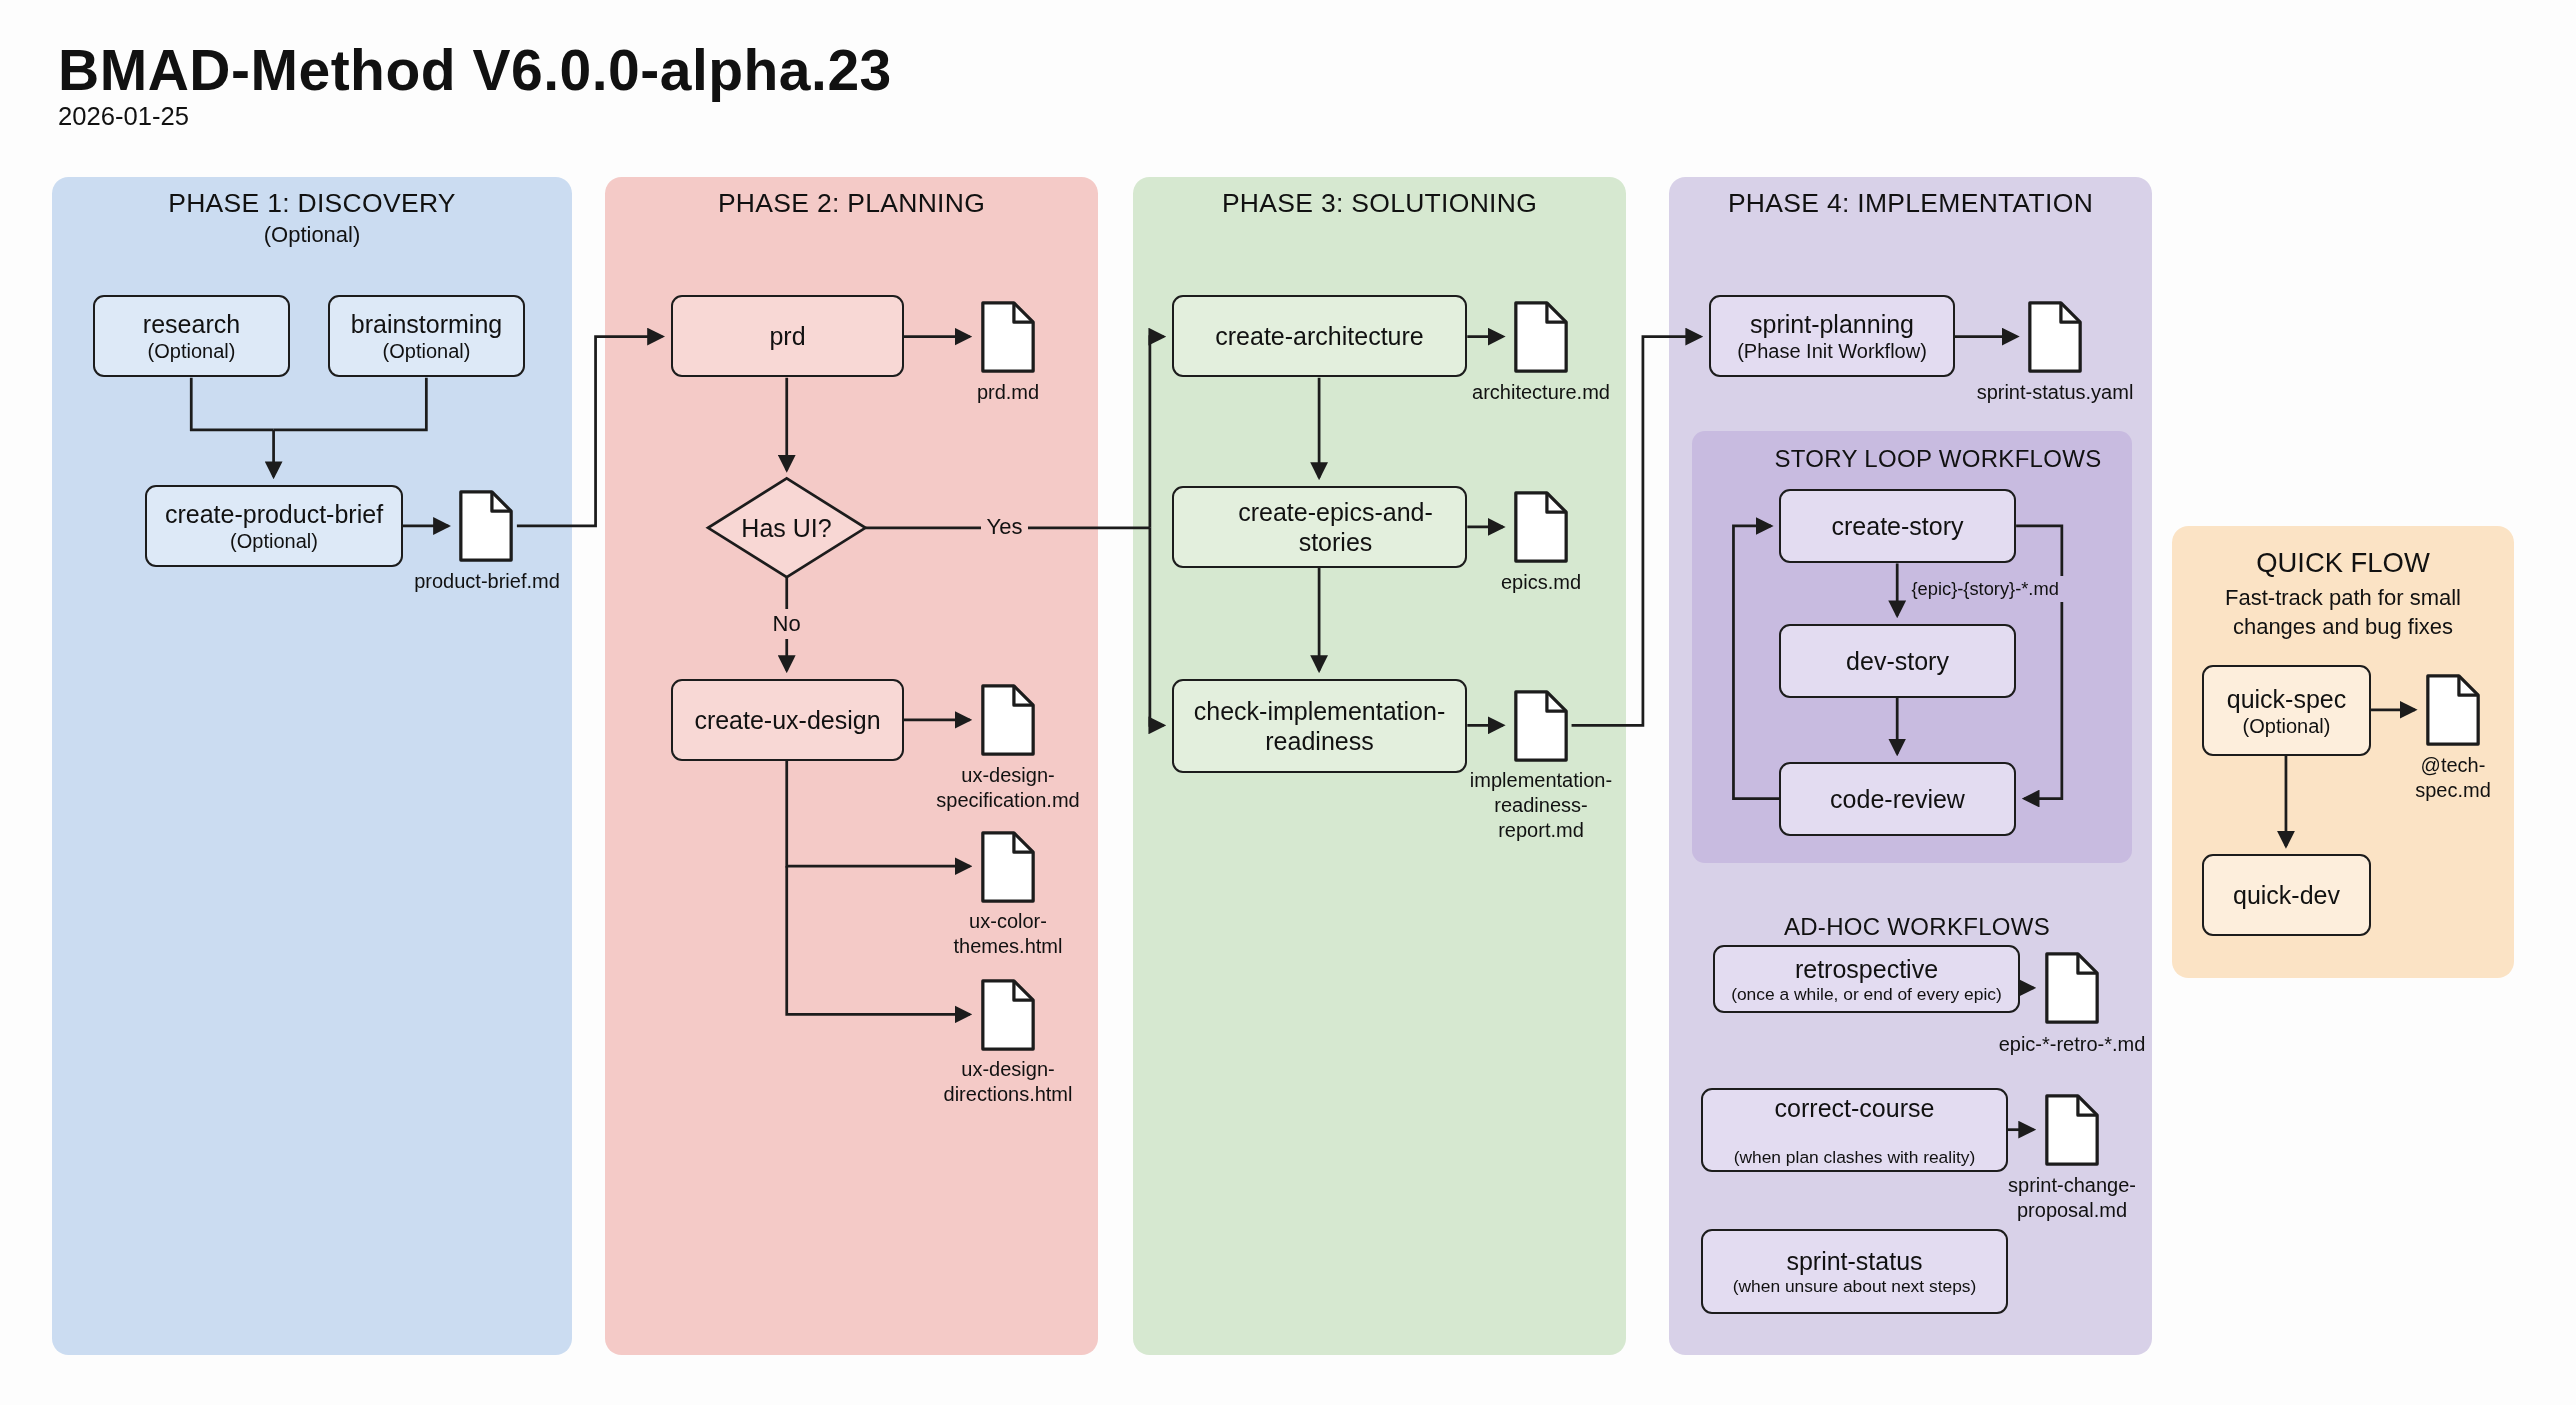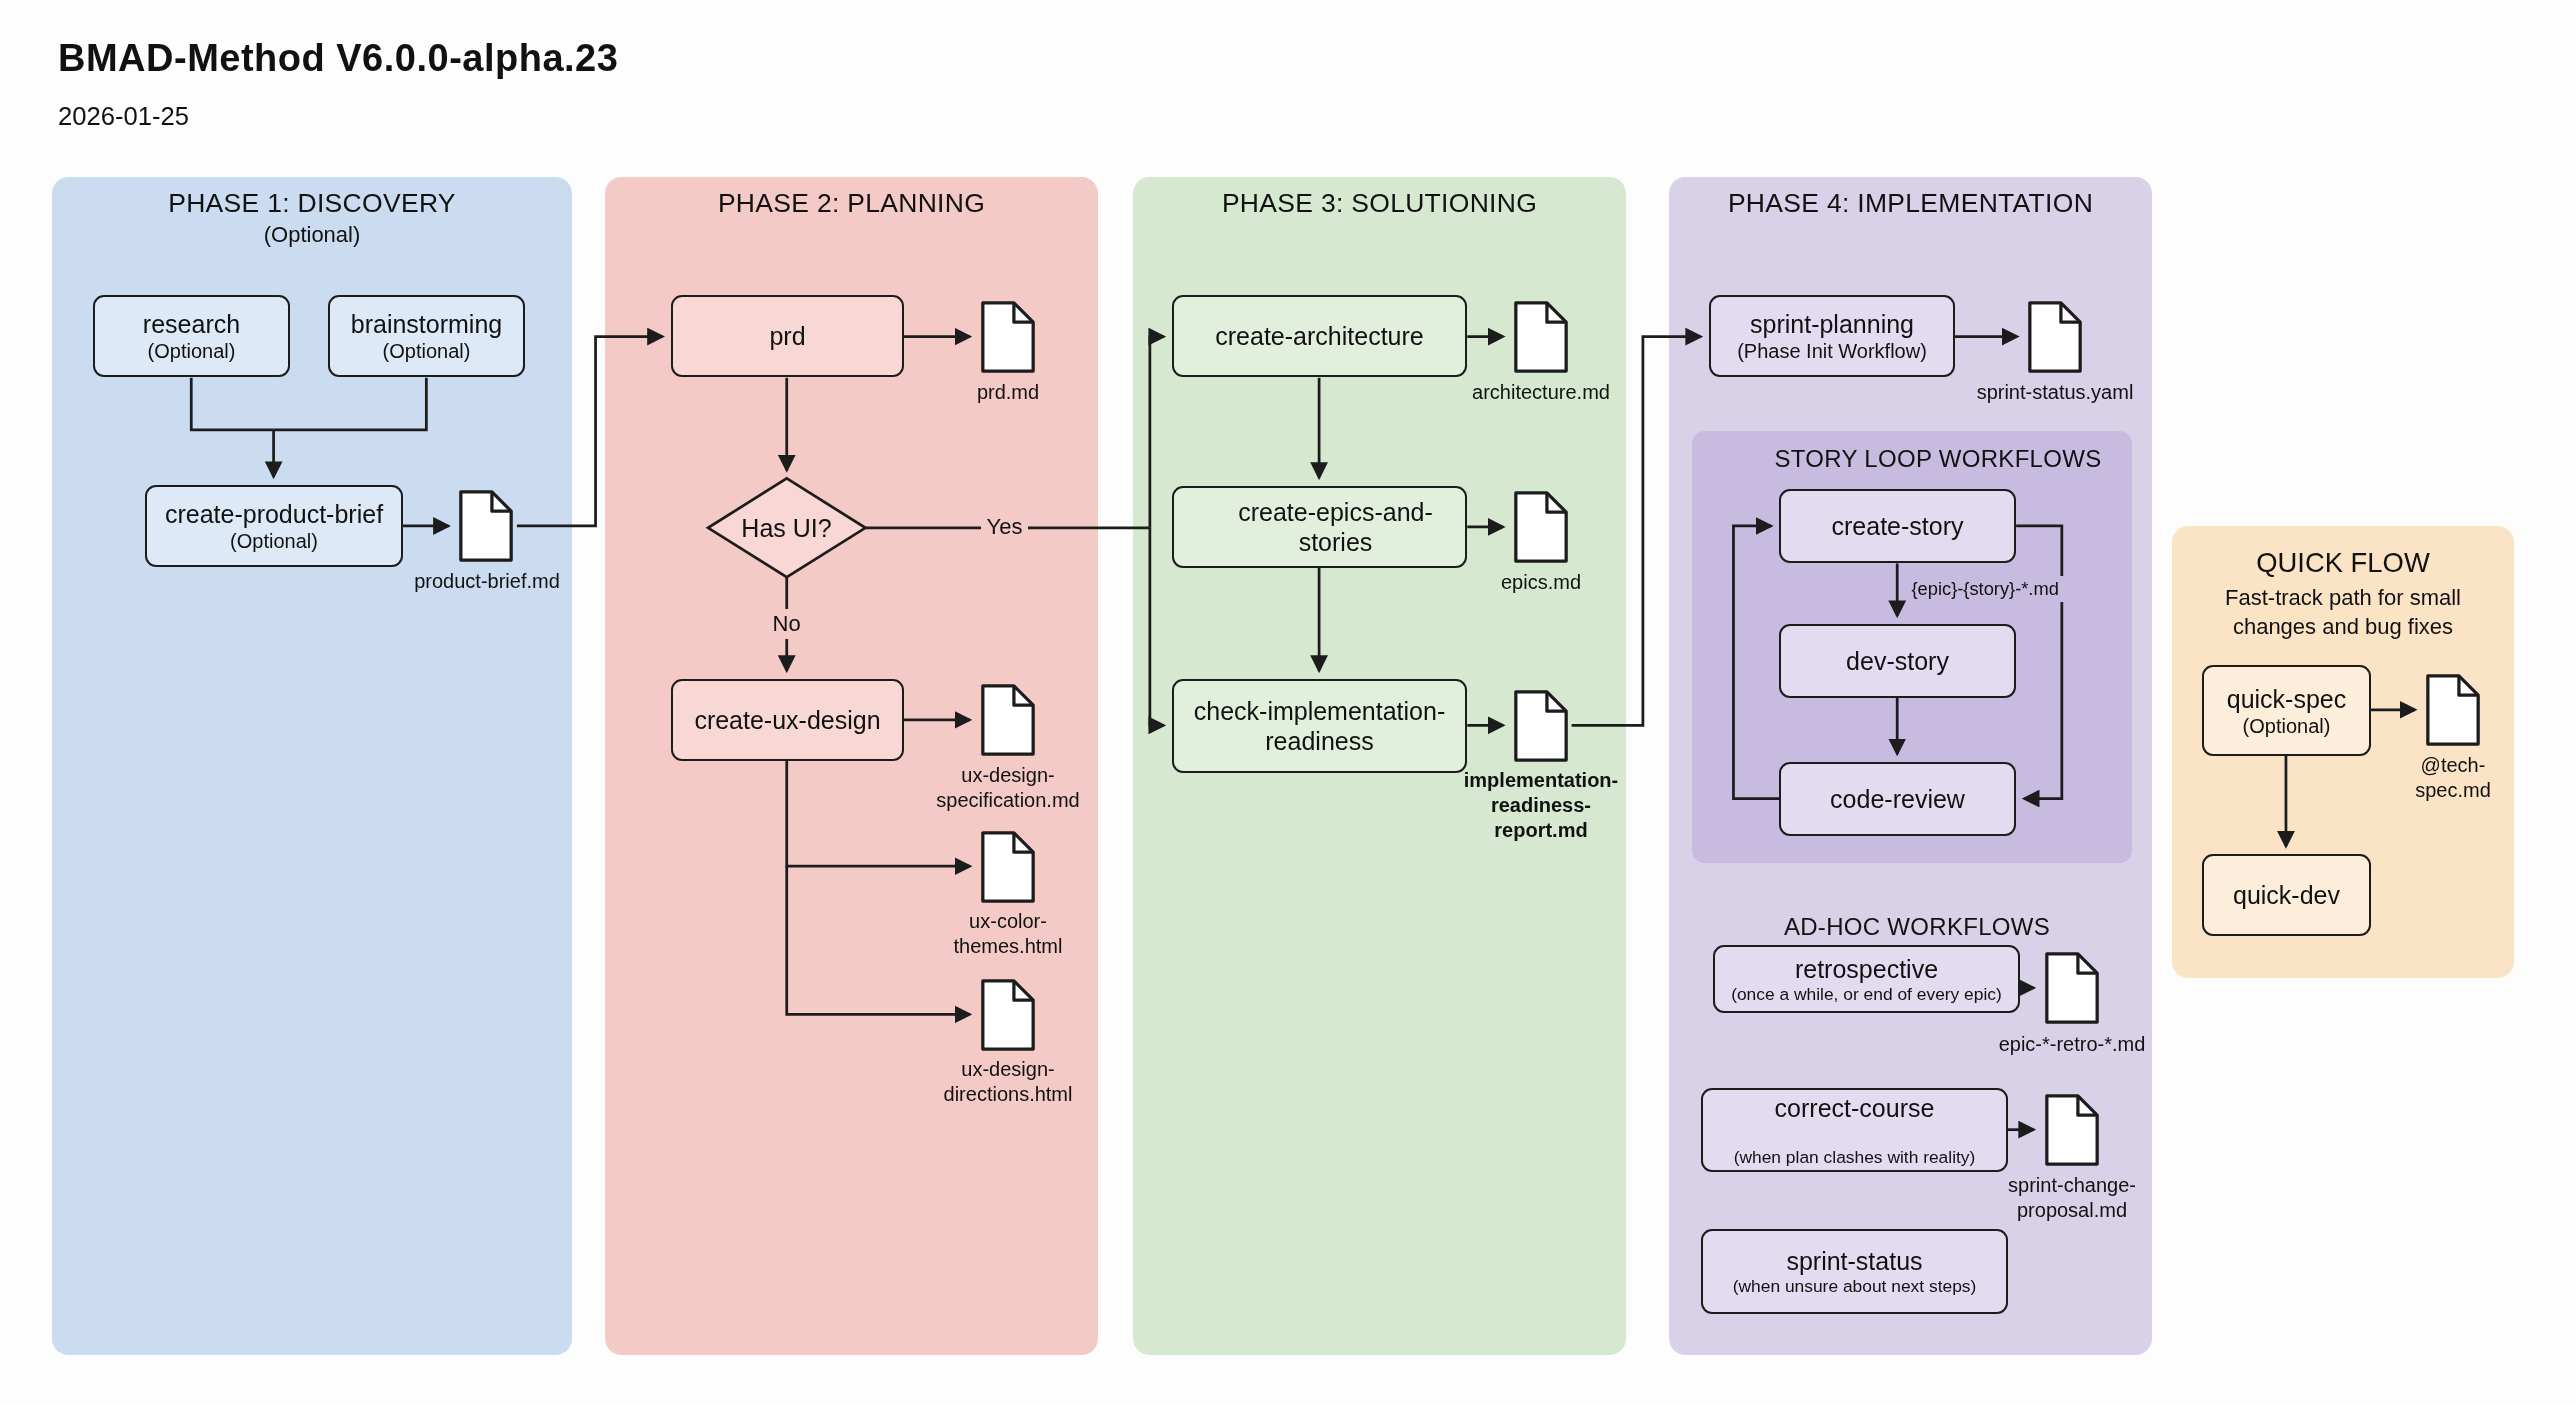--- a/index.html
+++ b/index.html
@@ -1,20 +1,20 @@
 <!DOCTYPE html>
 <html style="font-size:14.6px"><head>
 <meta charset="utf-8">
 <style>
   * { margin:0; padding:0; box-sizing:border-box; }
   html,body { background:#ffffff; }
   body { font-family:"Liberation Sans", sans-serif; color:#111; }
   .canvas { position:relative; width:2576px; height:1405px; background:#fdfdfd; overflow:hidden; }
 
-  .main-title { position:absolute; left:58px; top:37px; font-size:38px; font-weight:700; letter-spacing:0.5px; z-index:4; }
+  .main-title { position:absolute; left:58px; top:37px; font-size:57px; font-weight:700; letter-spacing:0.5px; z-index:4; }
   .main-date  { position:absolute; left:58px; top:102px; font-size:25.6px; z-index:4; }
 
   .panel { position:absolute; border-radius:16.5px; z-index:0; }
   .p1 { left:52px;   top:177px; width:520px; height:1178px; background:#cbdcf1; }
   .p2 { left:605px;  top:177px; width:493px; height:1178px; background:#f4cac7; }
   .p3 { left:1133px; top:177px; width:493px; height:1178px; background:#d6e8d0; }
   .p4 { left:1669px; top:177px; width:483px; height:1178px; background:#d8d1e8; }
   .qf { left:2172px; top:526px; width:342px; height:452px; background:#fbe3c5; }
   .loop-panel { left:1692px; top:431px; width:440px; height:432px; background:#c8bbe0; border-radius:12.8px; }
 
@@ -208,21 +208,21 @@
   <div class="node n-green" style="left:1172px; top:679px; width:295px; height:94px;">
     <span class="lbl">check-implementation-
 readiness</span>
   </div>
   <div class="doc" style="left:1511px; top:689px;">
     <svg viewBox="0 0 40 50">
         <path d="M3,2 H24 L37,15 V48 H3 Z" fill="#ffffff"></path>
         <path d="M24,2 V15 H37" fill="none"></path>
       </svg>
   </div>
-  <div class="doc-label" style="left:1541px; top:768px;font-weight:bold;">implementation-
+  <div class="doc-label" style="left:1541px; top:768px;">implementation-
 readiness-
 report.md</div>
 
   <div class="phase-title" style="left:1669px; top:188px; width:483px;">PHASE 4: IMPLEMENTATION</div>
 
   <div class="node n-purple" style="left:1709px; top:295px; width:246px; height:82px;">
     <span class="lbl">sprint-planning</span>
     <span class="note">(Phase Init Workflow)</span>
   </div>
   <div class="doc" style="left:2025px; top:300px;">

